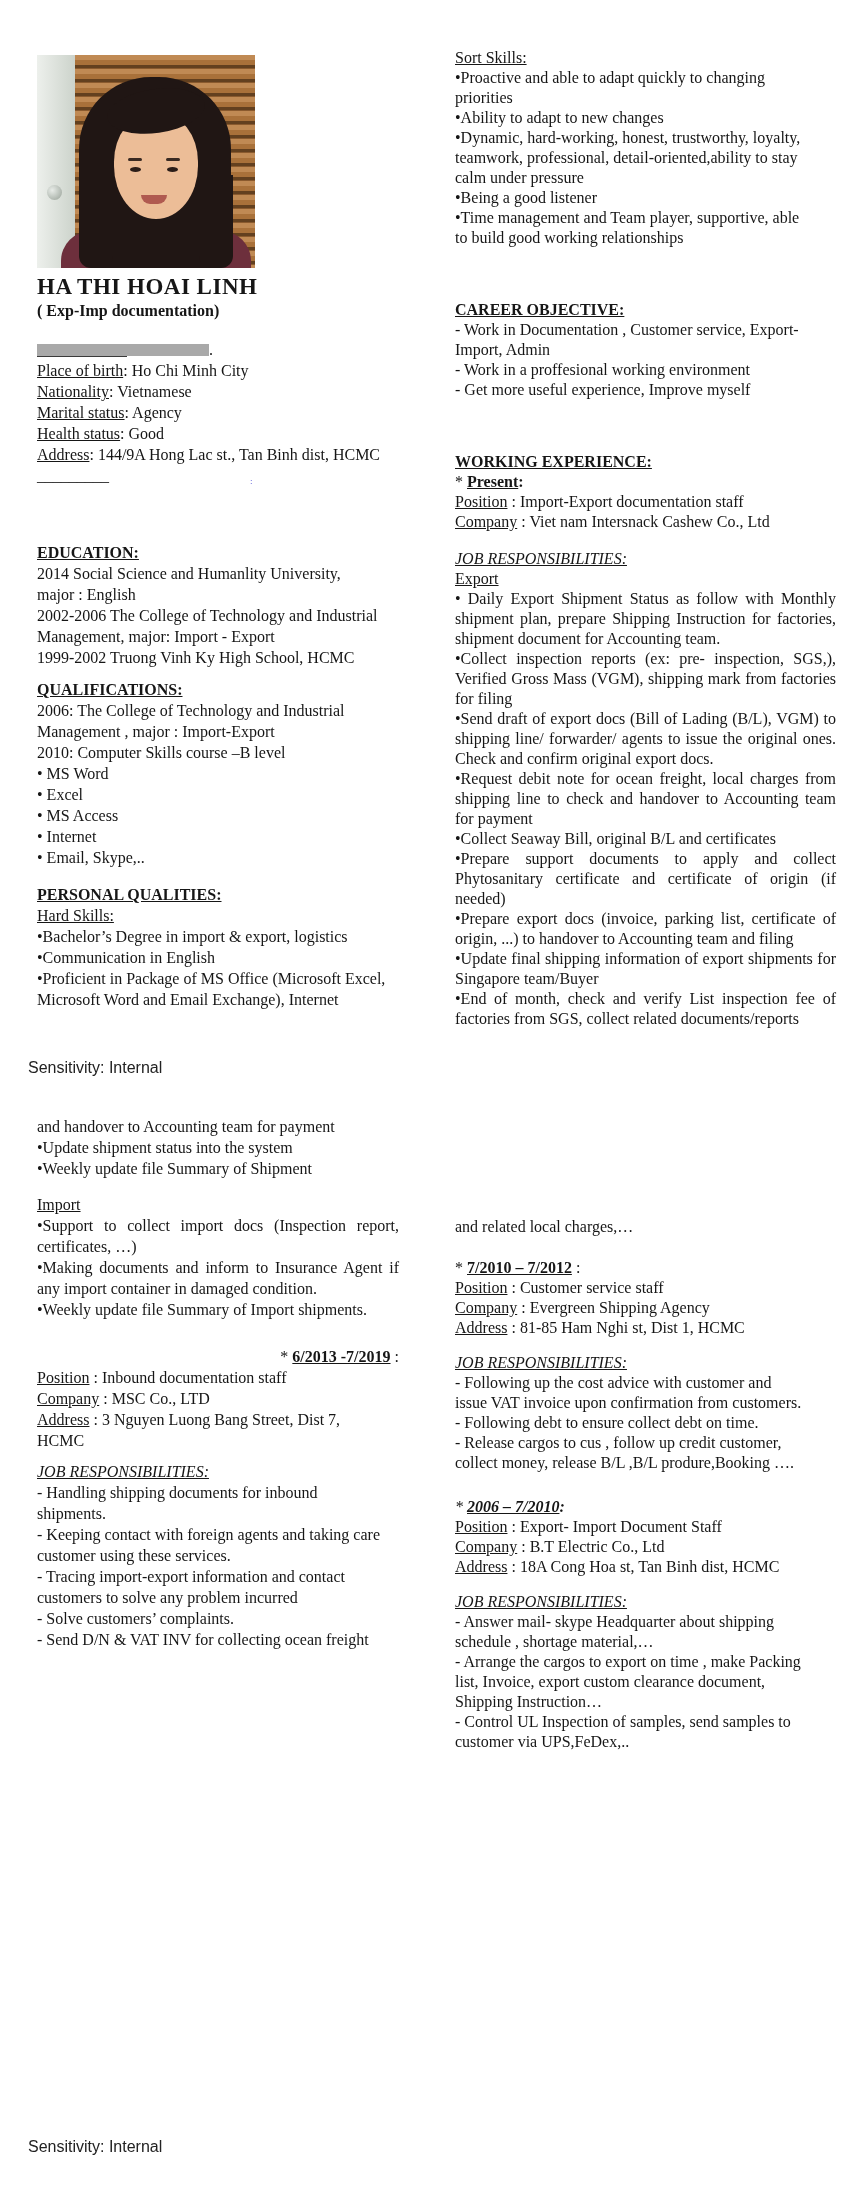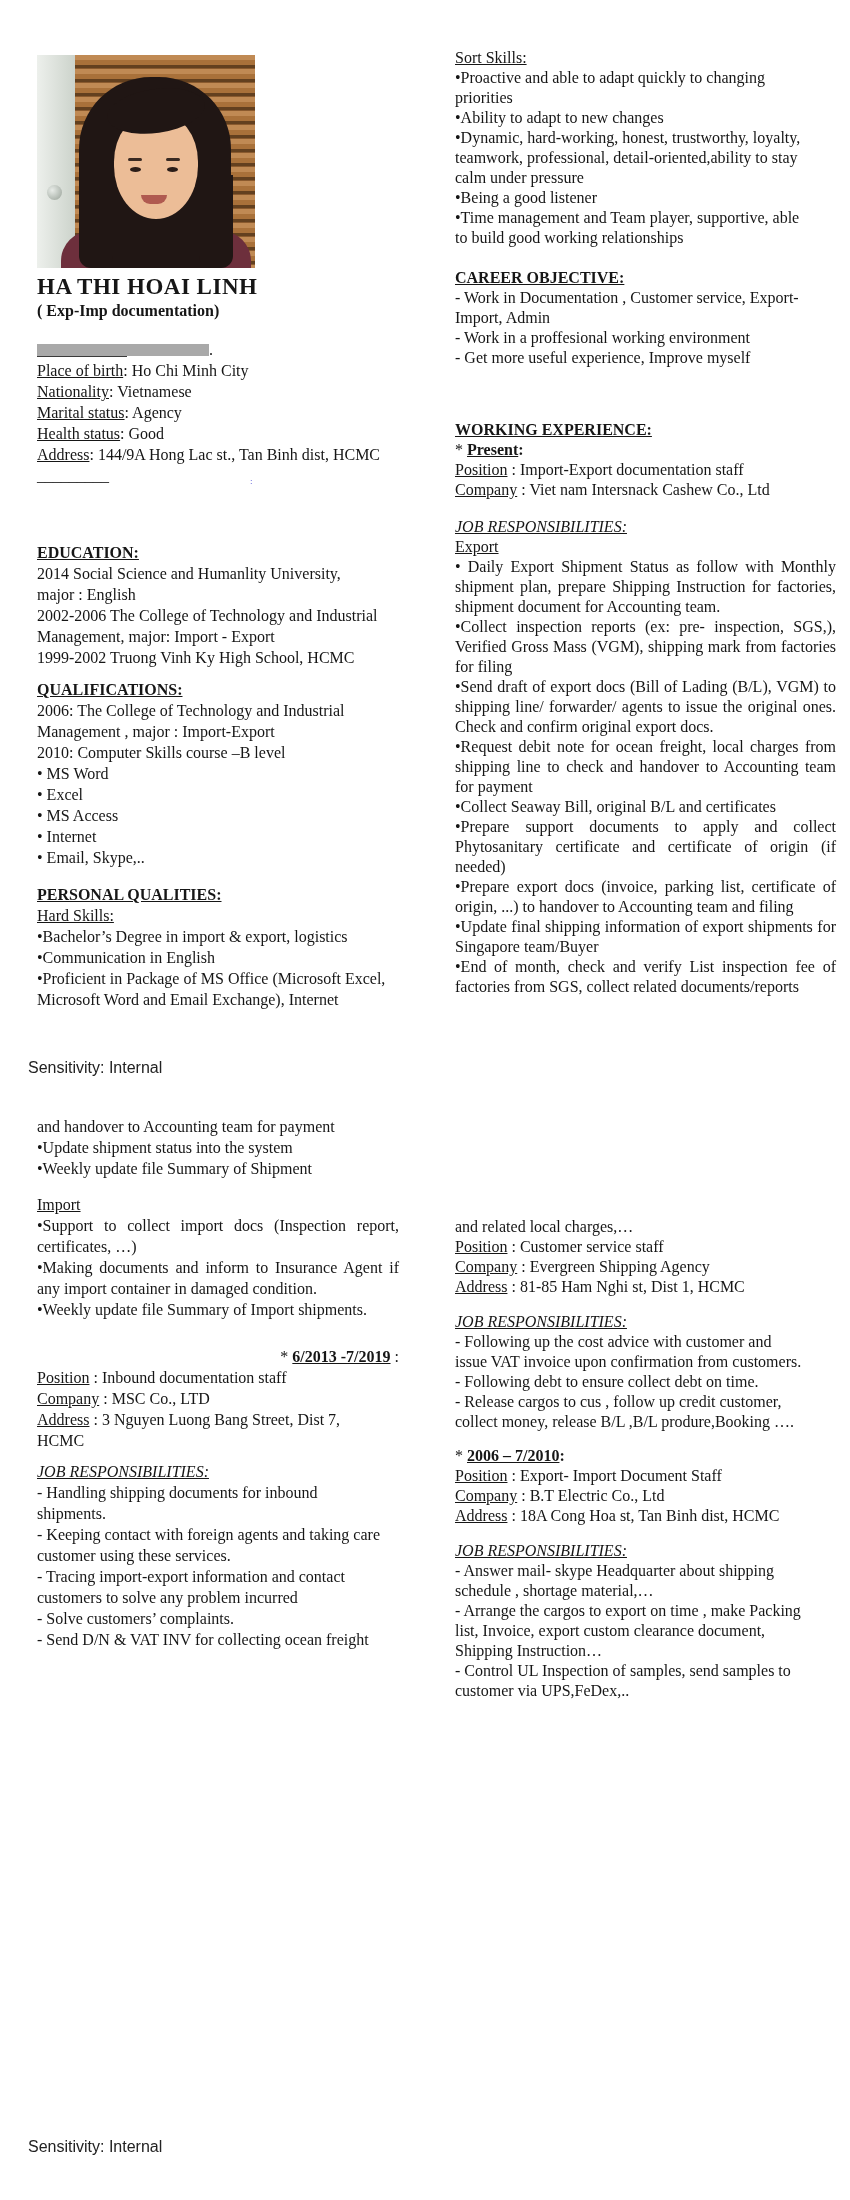--- a/index.html
+++ b/index.html
@@ -10,23 +10,23 @@
   .right1{left:455px;top:48px;width:381px;line-height:20px;}
   .left2{left:37px;top:1116px;width:362px;}
   .right2{left:455px;top:1217px;width:376px;line-height:20px;}
   .u{text-decoration:underline;}
   .b{font-weight:bold;}
   .it{font-style:italic;}
   .sec-title{font-weight:bold;text-decoration:underline;}
   .just{text-align:justify;}
   .pre{white-space:pre-line;}
   .ind{padding-left:4px;}
-  .mt10{margin-top:10px;}.mt11{margin-top:11px;}.mt14{margin-top:14px;}.mt15{margin-top:15px;}
+  .mt10{margin-top:10px;}.mt11{margin-top:11px;}.mt14{margin-top:24px;font-style:italic;}.mt15{margin-top:15px;}
   .mt16{margin-top:16px;}.mt17{margin-top:17px;}
-  .mt21{margin-top:21px;}.mt26{margin-top:26px;text-align:right;}.mt40{margin-top:20px;}
+  .mt21{margin-top:21px;}.mt26{margin-top:26px;text-align:right;}.mt40{margin-top:52px;}
   .mt52{margin-top:52px;}.mt56{margin-top:56px;}
   .name{font-size:23px;font-weight:bold;line-height:27px;margin-top:5px;letter-spacing:.5px;}
   .subtitle{font-weight:bold;}
   .redacted{margin-top:18px;position:relative;height:21px;}
   .bar{display:inline-block;width:172px;height:12px;background:#a9a9a9;vertical-align:middle;margin-bottom:2px;}
   .bar-underline{position:absolute;left:0;top:17px;width:90px;border-top:1.3px solid #3a3a3a;}
   .stray{position:absolute;left:250px;top:477px;color:#3b3bd0;font-size:9px;line-height:9px;}
   .footer{position:absolute;left:28px;font-family:"Liberation Sans","DejaVu Sans",sans-serif;font-size:16px;line-height:15px;color:#222;}
   .f1{top:1060px;}.f2{top:2139px;}
   
@@ -180,20 +180,21 @@
 customer using these services.</div>
     <div class="pre">- Tracing import-export information and contact
 customers to solve any problem incurred</div>
     <div>- Solve customers’ complaints.</div>
     <div>- Send D/N &amp; VAT INV for collecting ocean freight</div>
   </div>
 
   <div class="col right2">
     <div>and related local charges,…</div>
 
+    <div class="mt21"><span>* </span><span class="b u">7/2010 – 7/2012</span><span> :</span></div>
     <div class="field"><span class="u">Position</span><span> : Customer service staff</span></div>
     <div class="field"><span class="u">Company</span><span> : Evergreen Shipping Agency</span></div>
     <div class="field"><span class="u">Address</span><span> : 81-85 Ham Nghi st, Dist 1, HCMC</span></div>
 
     <div class="it u mt15">JOB RESPONSIBILITIES:</div>
     <div class="pre">- Following up the cost advice with customer and
 issue VAT invoice upon confirmation from customers.</div>
     <div>- Following debt to ensure collect debt on time.</div>
     <div class="pre">- Release cargos to cus , follow up credit customer,
 collect money, release B/L ,B/L produre,Booking ….</div>

